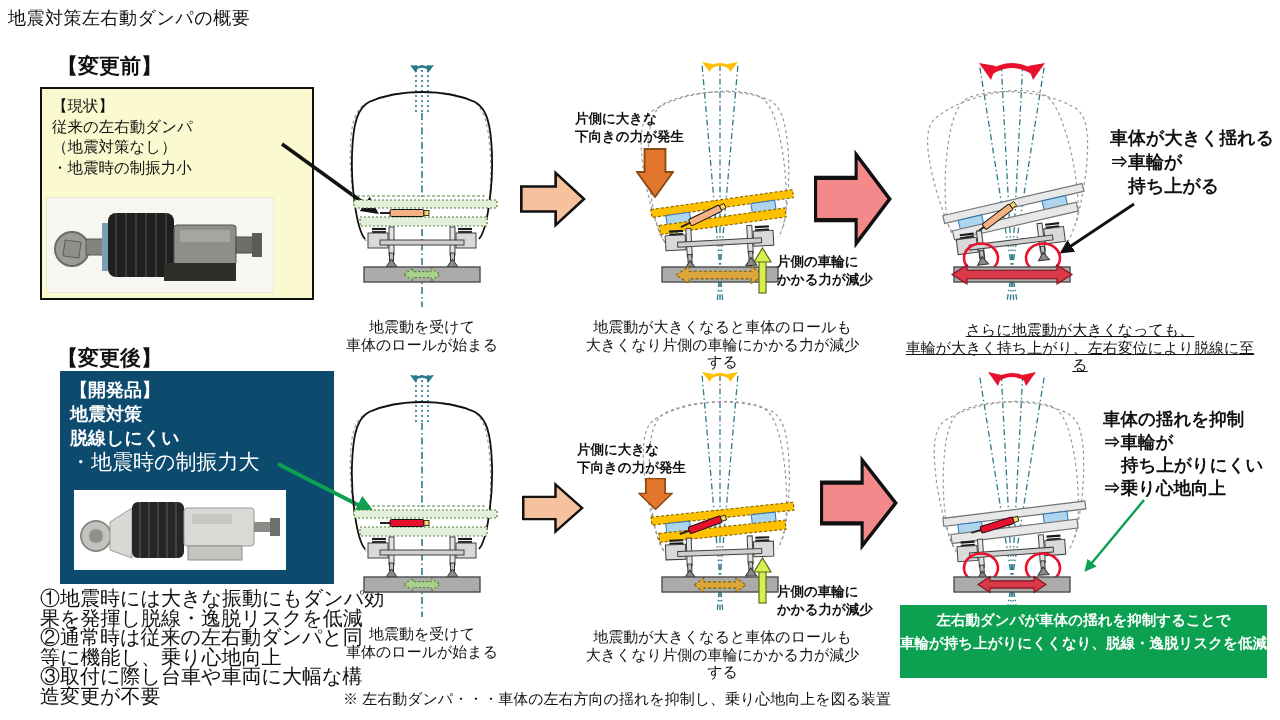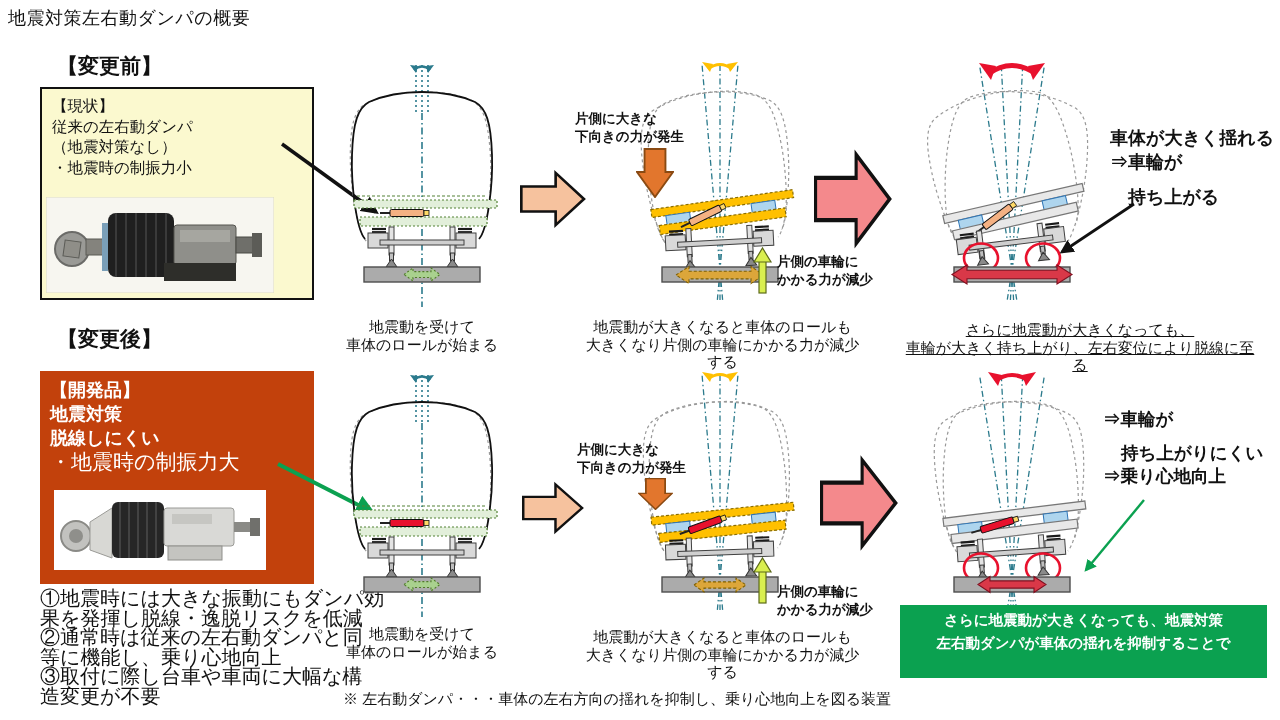--- a/index.html
+++ b/index.html
@@ -3,30 +3,30 @@
 <meta charset="utf-8">
 <style>
   html,body{margin:0;padding:0;background:#fff;}
   .stage{position:relative;width:1280px;height:720px;background:#fff;overflow:hidden;
          font-family:Liberation Sans, sans-serif;color:#111;padding-left:38px;}
   .abs{position:absolute;}
   .title{position:absolute;left:8px;top:6px;font-size:18px;letter-spacing:.5px;}
   .heading{position:absolute;font-size:21px;font-weight:bold;}
   .info-box{position:absolute;left:40px;width:274px;height:213px;box-sizing:border-box;padding:7px 10px;}
   .info-box.yellow{top:87px;background:#fbf9cf;border:2.5px solid #111;font-size:15.5px;line-height:20.5px;}
-  .info-box.green{top:371px;background:#c2410c;color:#fff;font-size:18px;line-height:24px;font-weight:bold;}
+  .info-box.green{top:371px;background:#0c4a6e;color:#fff;font-size:18px;line-height:24px;font-weight:bold;margin-left:20px;}
   .info-box .plain{font-weight:normal;font-size:21px;}
   .photo{position:absolute;}
   .caption{position:absolute;text-align:center;font-size:15px;line-height:17.5px;}
   .caption.ul div{text-decoration:underline;}
   .small-label{position:absolute;font-size:13.5px;line-height:17.5px;font-weight:bold;}
   .result{position:absolute;font-weight:bold;}
   .result.r1{left:1110px;top:126px;font-size:18px;line-height:24px;}
   .result.r2{left:1103px;top:408px;font-size:17.5px;line-height:23px;}
-  .result .indent{padding-left:18px;margin-top:11px;}
+  .result .indent{padding-left:18px;}
   .notes{position:absolute;left:40px;top:589px;font-size:20px;line-height:19.5px;}
   .green-caption{position:absolute;left:900px;top:605px;width:367px;height:73px;background:#0ba150;
                  color:#fff;font-weight:bold;font-size:14.5px;line-height:22.5px;text-align:center;
                  box-sizing:border-box;padding-top:4px;}
   .footnote{position:absolute;left:343px;top:690px;font-size:15px;}
 </style>
 </head>
 <body>
 
 <div class="stage">
@@ -246,21 +246,21 @@
   </div>
   <div class="caption" style="left:585px;top:318px;width:275px;">
     <div>地震動が大きくなると車体のロールも</div>
     <div>大きくなり片側の車輪にかかる力が減少する</div>
   </div>
   <div class="caption ul" style="left:900px;top:321px;width:360px;">
     <div>さらに地震動が大きくなっても、</div>
     <div>車輪が大きく持ち上がり、左右変位により脱線に至る</div>
   </div>
 
-  <div class="heading" style="left:57px;top:325px;">【変更後】</div>
+  <div class="heading" style="left:57px;top:344px;">【変更後】</div>
 
   <div class="info-box green">
     <div>【開発品】</div>
     <div>地震対策</div>
     <div>脱線しにくい</div>
     <div class="plain">・地震時の制振力大</div>
     <div class="photo" id="photo-after" style="left:14px;top:119px;width:212px;height:80px;"><svg viewBox="0 0 212 80" width="212" height="80">
 <rect x="0" y="0" width="212" height="80" fill="#ffffff"></rect>
 <circle cx="22" cy="46" r="15" fill="#c2c2bf" stroke="#8a8a86" stroke-width="2"></circle>
 <circle cx="22" cy="46" r="7" fill="#8f8f8b"></circle>
@@ -447,36 +447,37 @@
   </div>
   <div class="abs" id="da2" style="left:638px;top:478px;width:35px;height:32px;"><svg viewBox="0 0 40 52" width="100%" height="100%" preserveAspectRatio="none">
         <polygon points="9,1 31,1 31,25 39,25 20,51 1,25 9,25" fill="#e2762d" stroke="#8a4a12" stroke-width="2"></polygon>
       </svg></div>
   <div class="small-label" style="left:777px;top:583px;">
     <div>片側の車輪に</div>
     <div>かかる力が減少</div>
   </div>
 
   <div class="result r2">
+    <div>車体の揺れを抑制</div>
     <div>⇒車輪が</div>
     <div class="indent">持ち上がりにくい</div>
     <div>⇒乗り心地向上</div>
   </div>
   <div class="abs" id="ptr4" style="left:1074px;top:494px;"><svg width="76" height="86" viewBox="0 0 76 86">
         <defs>
           <marker id="m4" markerUnits="userSpaceOnUse" markerWidth="12" markerHeight="12" refX="9.600000000000001" refY="6" orient="auto">
             <polygon points="0,0 12,6 0,12" fill="#0ba150"></polygon>
           </marker>
         </defs>
         <line x1="70" y1="6" x2="12" y2="76" stroke="#0ba150" stroke-width="2.4" marker-end="url(#m4)"></line>
       </svg></div>
 
   <div class="green-caption">
-    <div>さらに地震動が大きくなっても、地震対策</div>
     <div>左右動ダンパが車体の揺れを抑制することで</div>
+    <div>車輪が持ち上がりにくくなり、脱線・逸脱リスクを低減</div>
   </div>
 
   <div class="caption" style="left:322px;top:625px;width:200px;">
     <div>地震動を受けて</div>
     <div>車体のロールが始まる</div>
   </div>
   <div class="caption" style="left:585px;top:628px;width:275px;">
     <div>地震動が大きくなると車体のロールも</div>
     <div>大きくなり片側の車輪にかかる力が減少する</div>
   </div>

